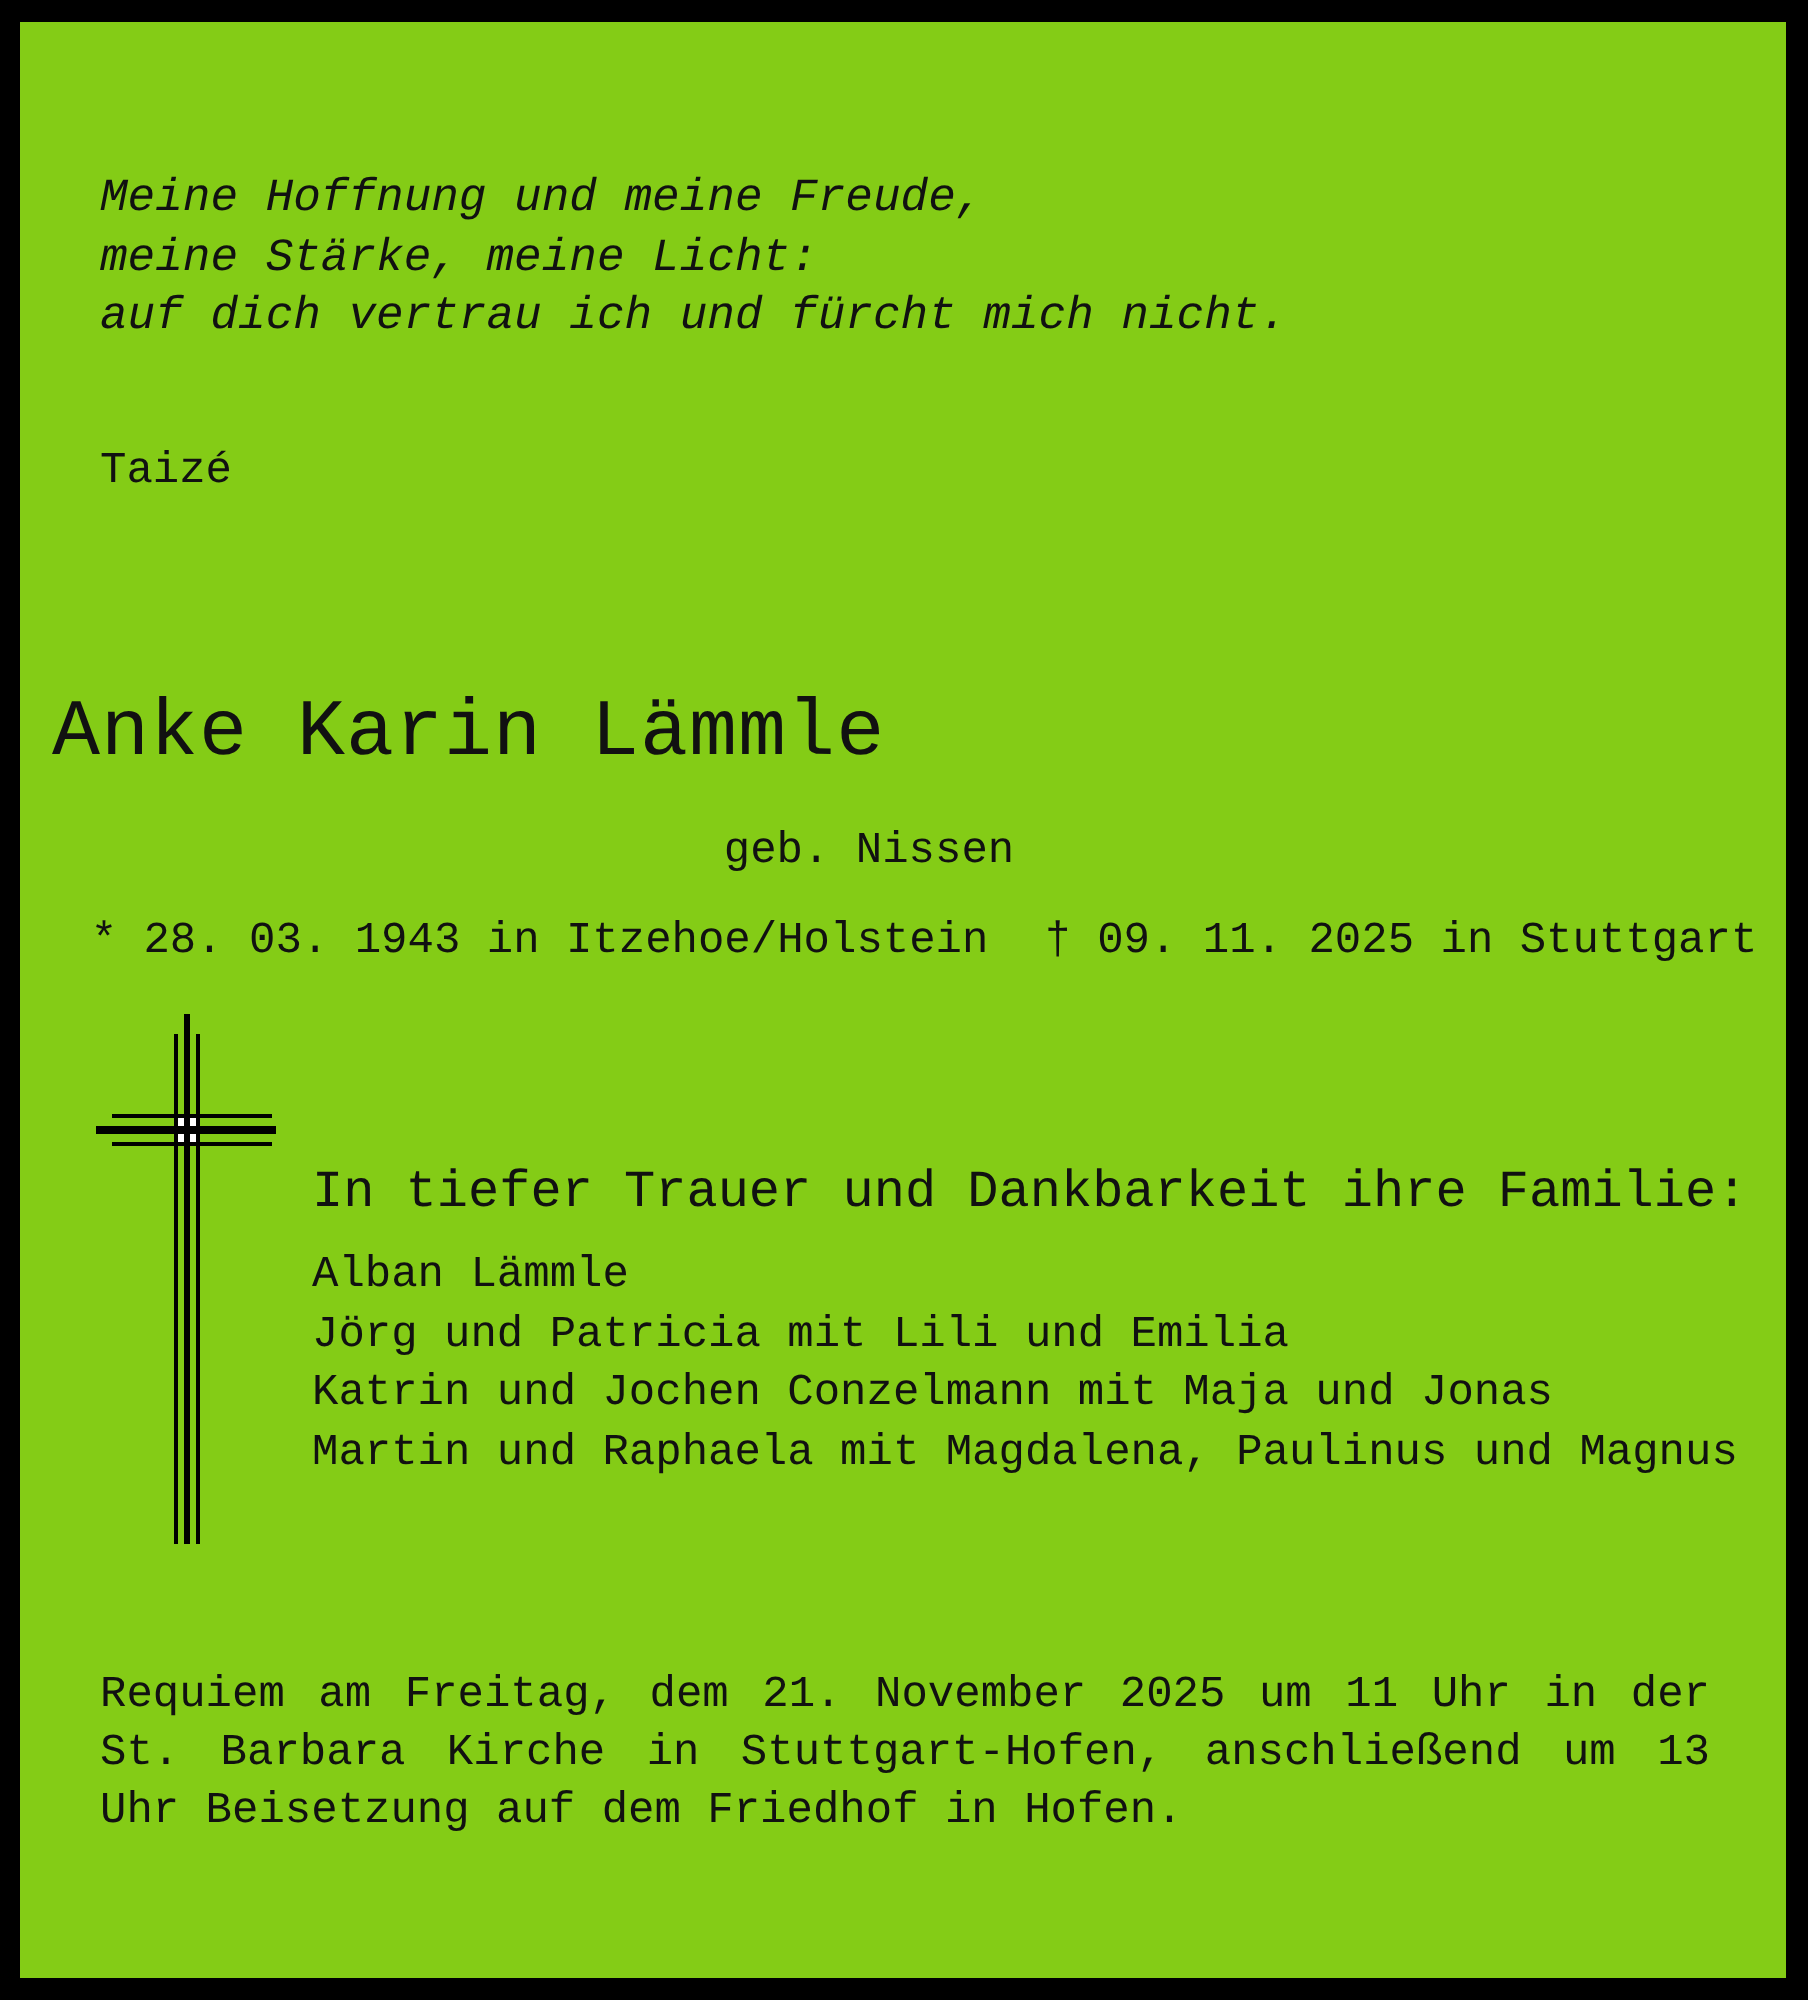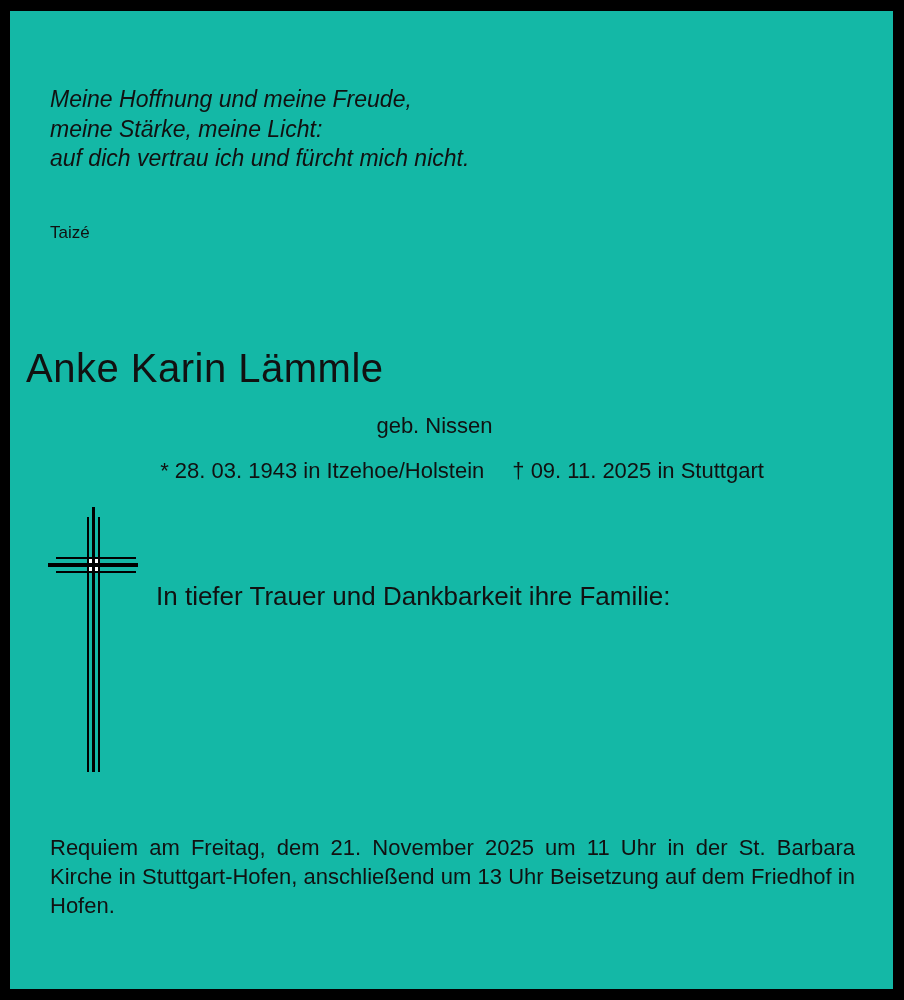--- a/index.html
+++ b/index.html
@@ -1,24 +1,24 @@
 <!DOCTYPE html>
 <html><head>
   <meta charset="utf-8">
   <style>
     html, body { margin: 0; padding: 0; }
     body { width: 904px; height: 1000px; background: #000; position: relative; overflow: hidden; }
     .page {
       position: absolute; left: 10px; top: 11px; width: 883px; height: 978px;
-      background: #14b8a6; color: #111;
-      font-family: Liberation Sans, sans-serif;
+      background: #84cc16; color: #111;
+      font-family: Liberation Mono, monospace;
     }
     .quote { position: absolute; left: 40px; top: 74px; font-style: italic; font-size: 23px; line-height: 29.5px; }
     .quote div { white-space: nowrap; }
-    .source { position: absolute; left: 40px; top: 212px; font-size: 17px; }
+    .source { position: absolute; left: 40px; top: 212px; font-size: 22px; }
     .name { position: absolute; left: 16px; width: 883px; top: 322px; text-align: left; font-size: 40px; line-height: 70px; letter-spacing: 0.5px; }
     .maiden { position: absolute; left: 0; width: 849px; top: 402px; text-align: center; font-size: 22px; }
     .dates { position: absolute; left: 0; width: 904px; top: 447px; text-align: center; font-size: 22px; white-space: nowrap; }
     .dates .gap { display: inline-block; width: 28px; }
     .cross { position: absolute; left: 38px; top: 496px; width: 90px; height: 265px; }
     .intro { position: absolute; left: 146px; top: 570px; font-size: 26px; white-space: nowrap; }
     .family { position: absolute; left: 146px; top: 612px; font-size: 22px; line-height: 29.5px; }
     .family div { white-space: nowrap; }
     .service { position: absolute; left: 40px; top: 822px; width: 805px; font-size: 22px; line-height: 29px; text-align: justify; text-align-last: left; }
   </style>
@@ -51,16 +51,22 @@
     <rect x="8" y="64" width="80" height="2" fill="#000"></rect>
 
     <rect x="41" y="52" width="3" height="4" fill="#fff"></rect>
     <rect x="47" y="52" width="3" height="4" fill="#fff"></rect>
     <rect x="41" y="60" width="3" height="4" fill="#fff"></rect>
     <rect x="47" y="60" width="3" height="4" fill="#fff"></rect>
     <rect x="44" y="56" width="3" height="4" fill="#000"></rect>
   </svg>
 
   <div class="intro">In tiefer Trauer und Dankbarkeit ihre Familie:</div>
+  <div class="family">
+    <div>Alban Lämmle</div>
+    <div>Jörg und Patricia mit Lili und Emilia</div>
+    <div>Katrin und Jochen Conzelmann mit Maja und Jonas</div>
+    <div>Martin und Raphaela mit Magdalena, Paulinus und Magnus</div>
+  </div>
 
   <div class="service">Requiem am Freitag, dem 21. November 2025 um 11 Uhr in der St. Barbara Kirche in Stuttgart-Hofen, anschließend um 13 Uhr Beisetzung auf dem Friedhof in Hofen.</div>
 
 </div>
 
 </body></html>

